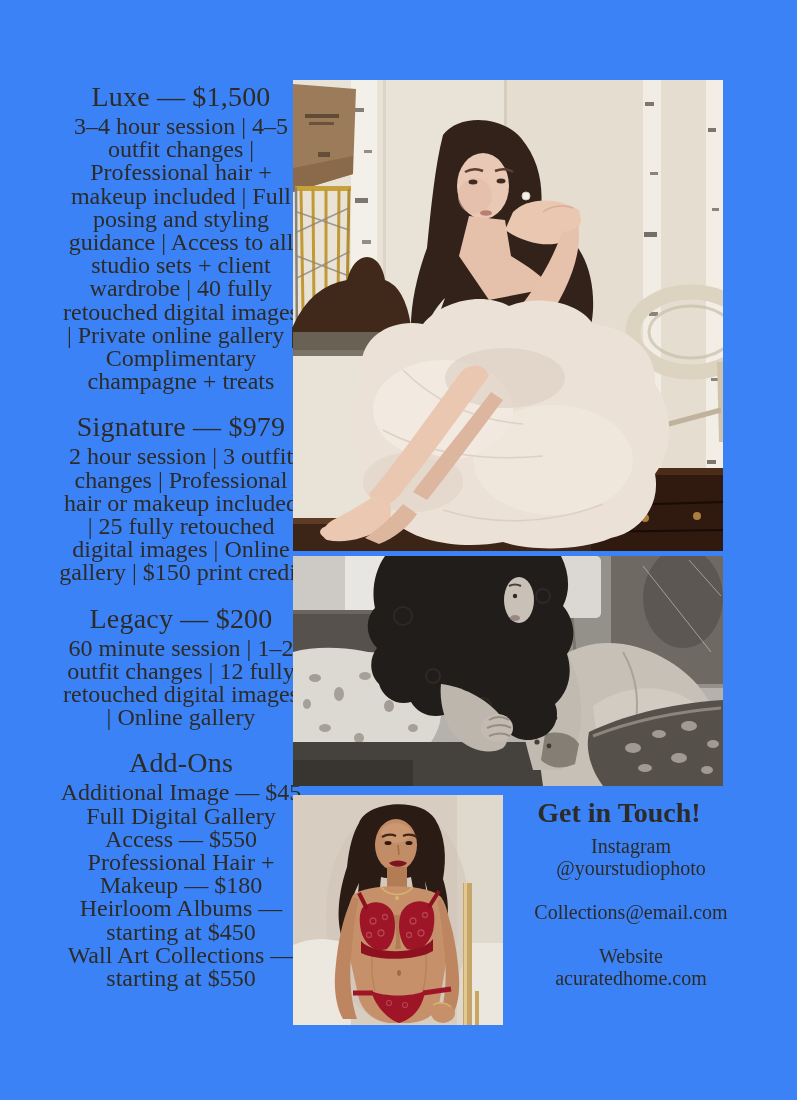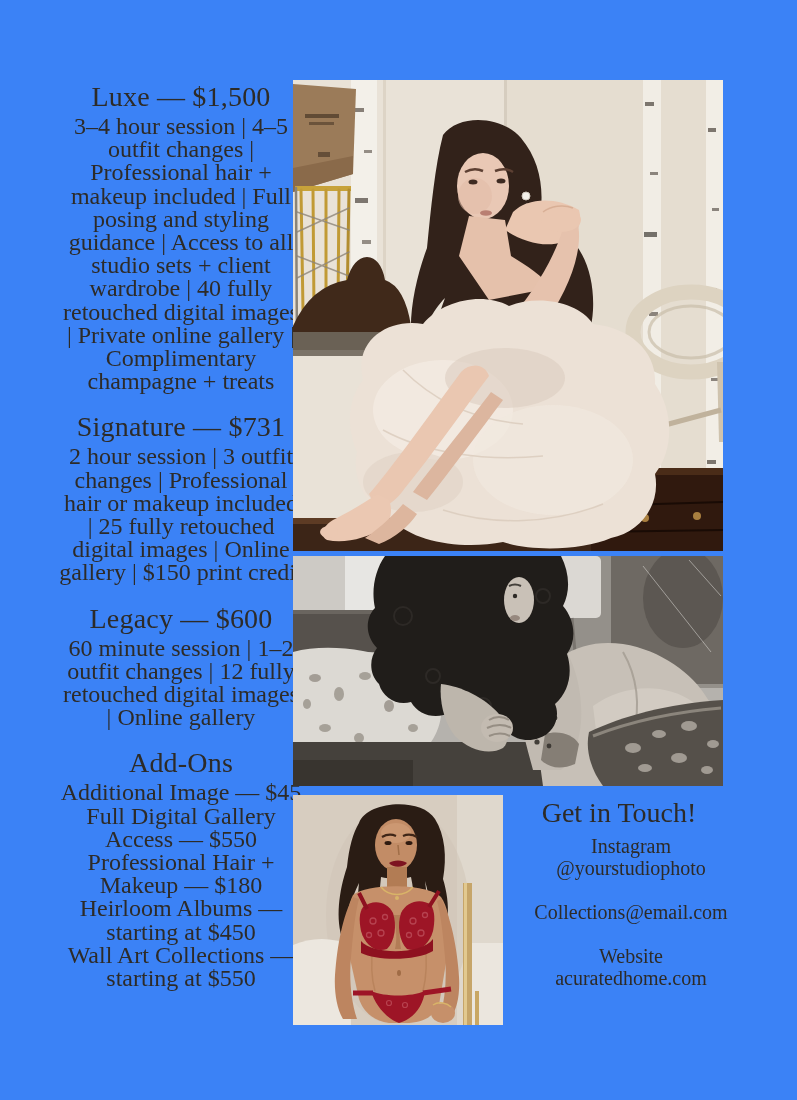--- a/index.html
+++ b/index.html
@@ -15,21 +15,21 @@
   .section-heading{font-size:28px;line-height:32px;font-weight:400;margin:0 0 2px 0;letter-spacing:.2px;}
   .section-body{font-size:24px;line-height:23.2px;margin:0;white-space:pre-line;}
   
   .photo{position:absolute;overflow:hidden;background:#e8e2d7;}
   .photo svg{display:block;width:100%;height:100%;}
   .photo-1{left:293px;top:80px;width:430px;height:471px;}
   .photo-2{left:293px;top:556px;width:430px;height:230px;}
   .photo-3{left:293px;top:795px;width:210px;height:230px;}
   
   .contact{position:absolute;left:503px;top:797px;width:232px;text-align:center;}
-  .contact-heading{font-size:28px;line-height:32px;font-weight:400;margin:0 0 6px 0;text-align:center;}
+  .contact-heading{font-size:28px;line-height:32px;font-weight:700;margin:0 0 6px 0;text-align:center;}
   .contact-group{margin:0 0 22px 0;padding-left:24px;}
   .contact-line{font-size:20px;line-height:22px;}
 </style>
 </head>
 <body>
 
 <div class="page">
 
   <div class="pricing-col">
     <section class="pricing-section">
@@ -41,30 +41,30 @@
 posing and styling
 guidance | Access to all
 studio sets + client
 wardrobe | 40 fully
 retouched digital images
 | Private online gallery |
 Complimentary
 champagne + treats</p>
     </section>
     <section class="pricing-section">
-      <h2 class="section-heading">Signature — $731</h2>
+      <h2 class="section-heading">Signature — $979</h2>
       <p class="section-body">2 hour session | 3 outfit
 changes | Professional
 hair or makeup included
 | 25 fully retouched
 digital images | Online
 gallery | $150 print credit</p>
     </section>
     <section class="pricing-section">
-      <h2 class="section-heading">Legacy — $600</h2>
+      <h2 class="section-heading">Legacy — $200</h2>
       <p class="section-body">60 minute session | 1–2
 outfit changes | 12 fully
 retouched digital images
 | Online gallery</p>
     </section>
     <section class="pricing-section">
       <h2 class="section-heading">Add-Ons</h2>
       <p class="section-body">Additional Image — $45
 Full Digital Gallery
 Access — $550

